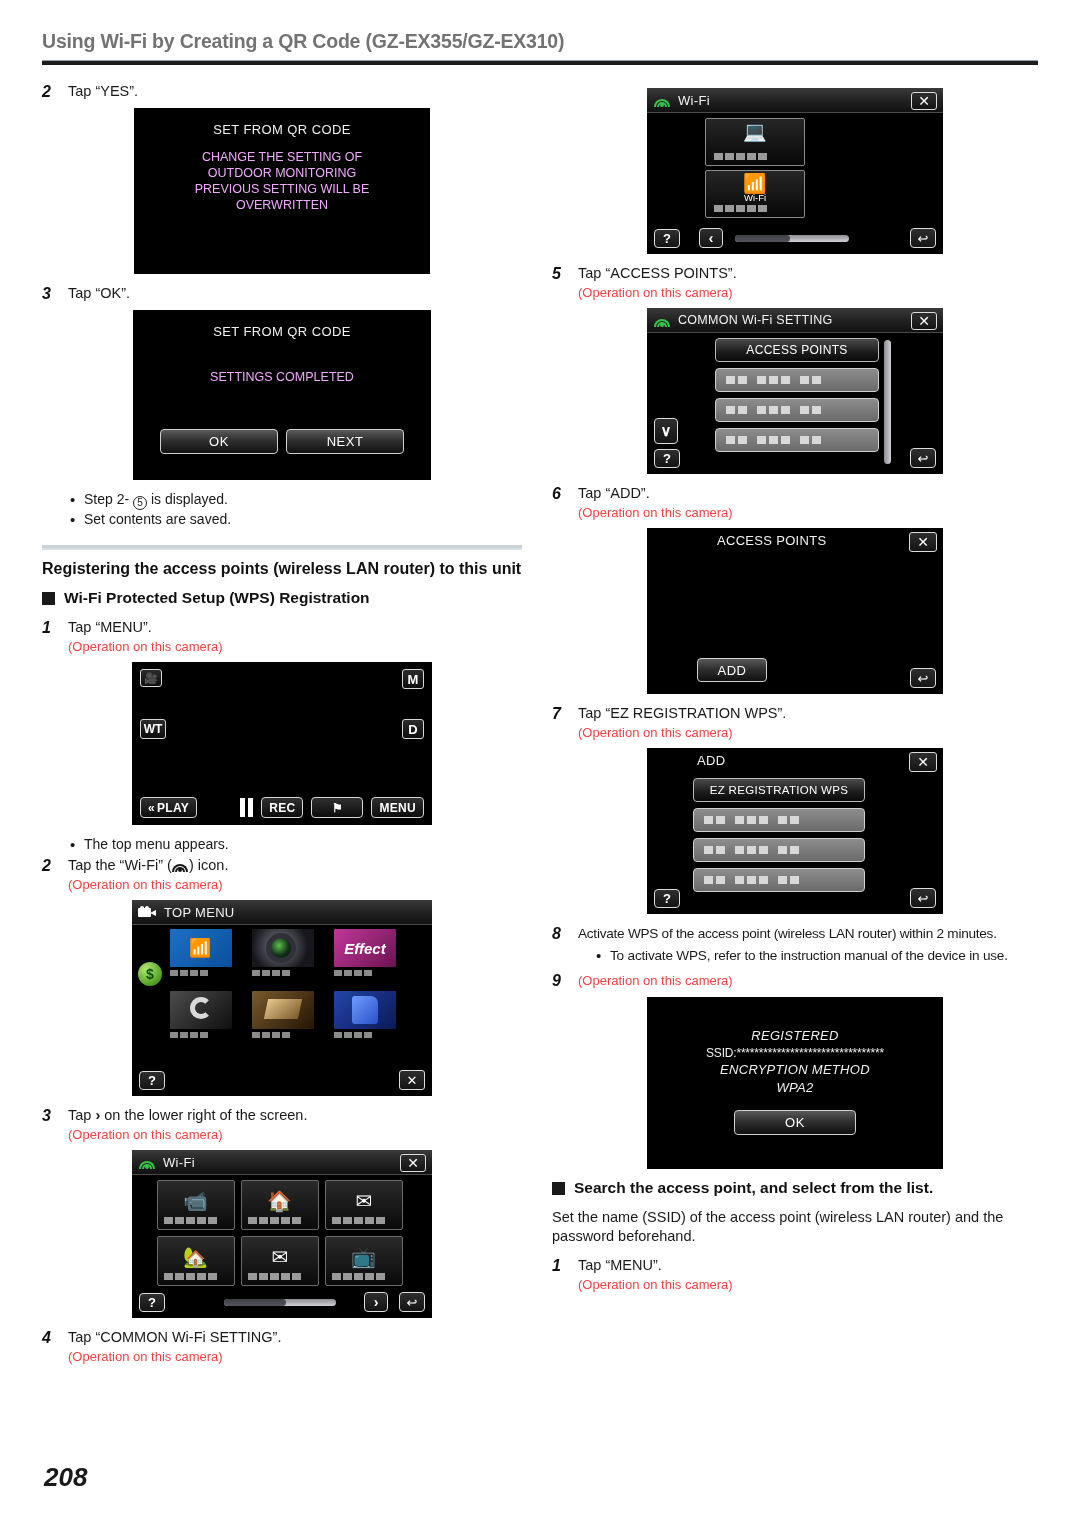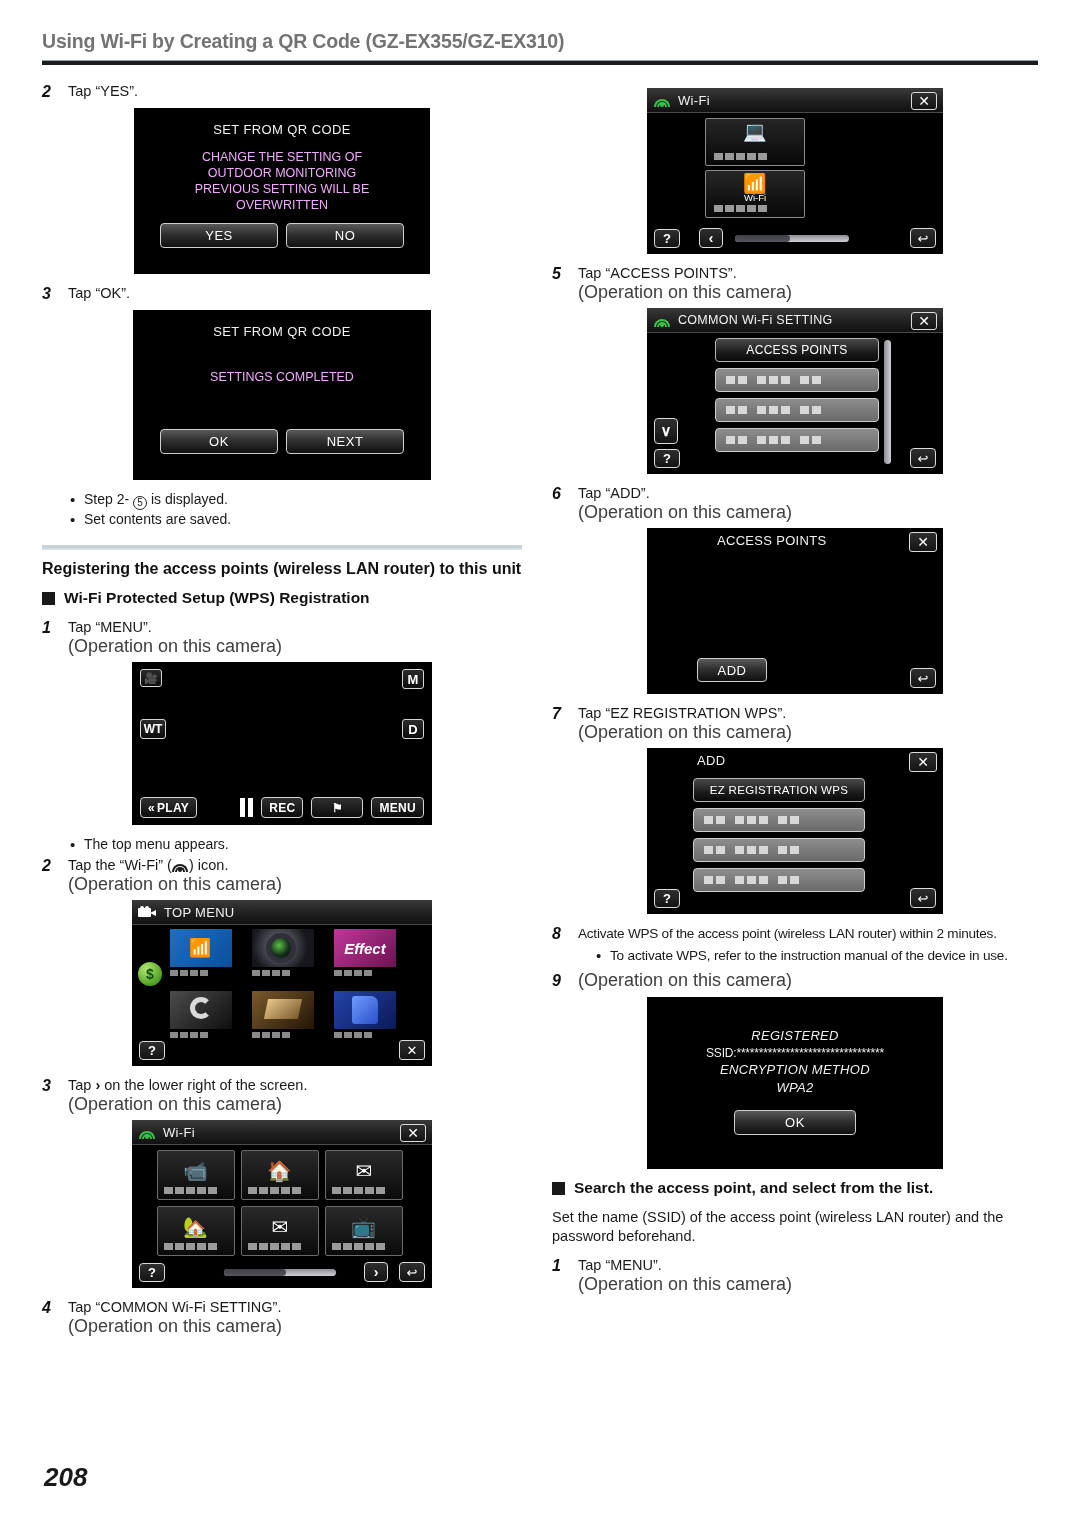--- a/index.html
+++ b/index.html
@@ -33,21 +33,21 @@
 
   
   .step { display: flex; align-items: flex-start; margin-bottom: 2px; }
   .step-num {
     font-size: 16px; font-weight: bold; font-style: italic;
     width: 26px; flex: 0 0 26px; line-height: 20px;
     color: #111;
   }
   .step-body { flex: 1 1 auto; }
   .step-line { font-size: 14.5px; line-height: 19px; color: #1a1a1a; }
-  .step-sub  { font-size: 18px;  line-height: 19px; color: #404040; }
+  .step-sub  { font-size: 13px;  line-height: 19px; color: #ef4444; }
 
   .bullet-line {
     display: flex; align-items: flex-start;
     font-size: 14px; line-height: 19px; margin-left: 28px;
   }
   .bullet-line .dot {
     flex: 0 0 14px; font-size: 15px; line-height: 19px;
   }
 
   .circ {
@@ -355,24 +355,20 @@
     </div>
 
     <div class="screen scr-296" style="width:296px;height:166px;">
       <div class="dlg-title">SET FROM QR CODE</div>
       <div class="dlg-msg">
         <div>CHANGE THE SETTING OF</div>
         <div>OUTDOOR MONITORING</div>
         <div>PREVIOUS SETTING WILL BE</div>
         <div>OVERWRITTEN</div>
       </div>
-      <div class="dlg-btn-row">
-        <div class="lcd-btn">YES</div>
-        <div class="lcd-btn">NO</div>
-      </div>
     </div>
 
     <div class="step">
       <div class="step-num">3</div>
       <div class="step-body">
         <div class="step-line">Tap “OK”.</div>
       </div>
     </div>
 
     <div class="screen scr-296" style="width:298px;height:170px;">
@@ -451,21 +447,21 @@
     <div class="step" style="margin-top:2px;">
       <div class="step-num">2</div>
       <div class="step-body">
         <div class="step-line">
           <span>Tap the “Wi-Fi” (</span><span class="wifi-fan" style="display:inline-block;vertical-align:-2px;"><span class="a" style="border-color:#1a1a1a;"></span><span class="b" style="border-color:#1a1a1a;"></span><span class="c" style="background:#1a1a1a;"></span></span><span>) icon.</span>
         </div>
         <div class="step-sub">(Operation on this camera)</div>
       </div>
     </div>
 
-    <div class="screen" style="width:300px;height:166px;">
+    <div class="screen" style="width:300px;height:196px;">
       <div class="scr-topbar">
         <span class="camico">
             <i class="bdy"></i>
             <i class="lns"></i>
             <i class="r1"></i>
             <i class="r2"></i>
           </span>
         <span class="scr-title">TOP MENU</span>
       </div>
       <div class="tm-dollar">

